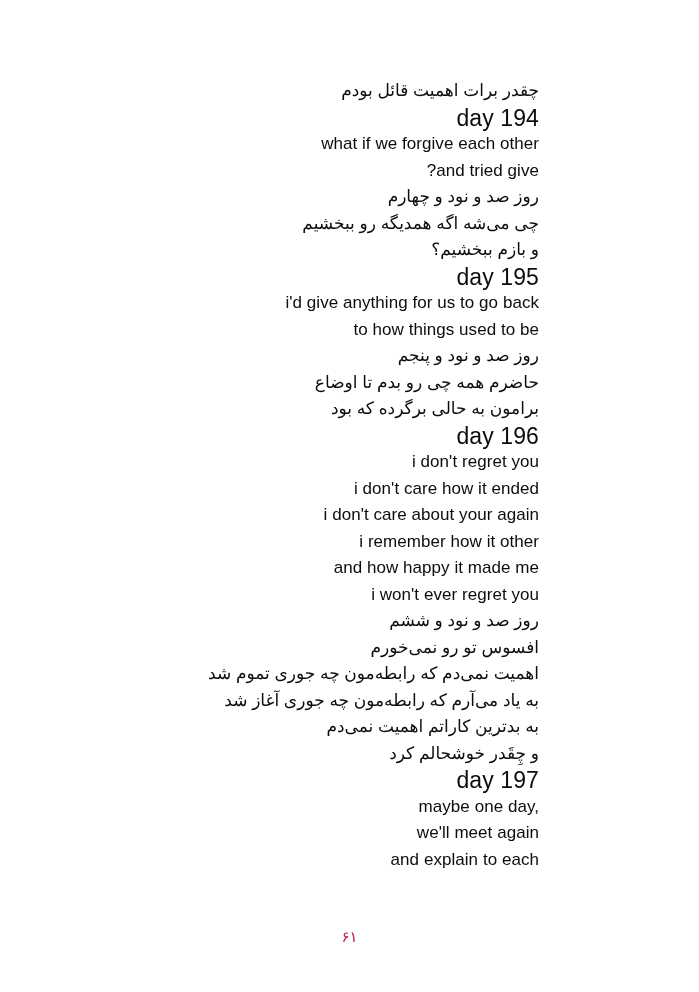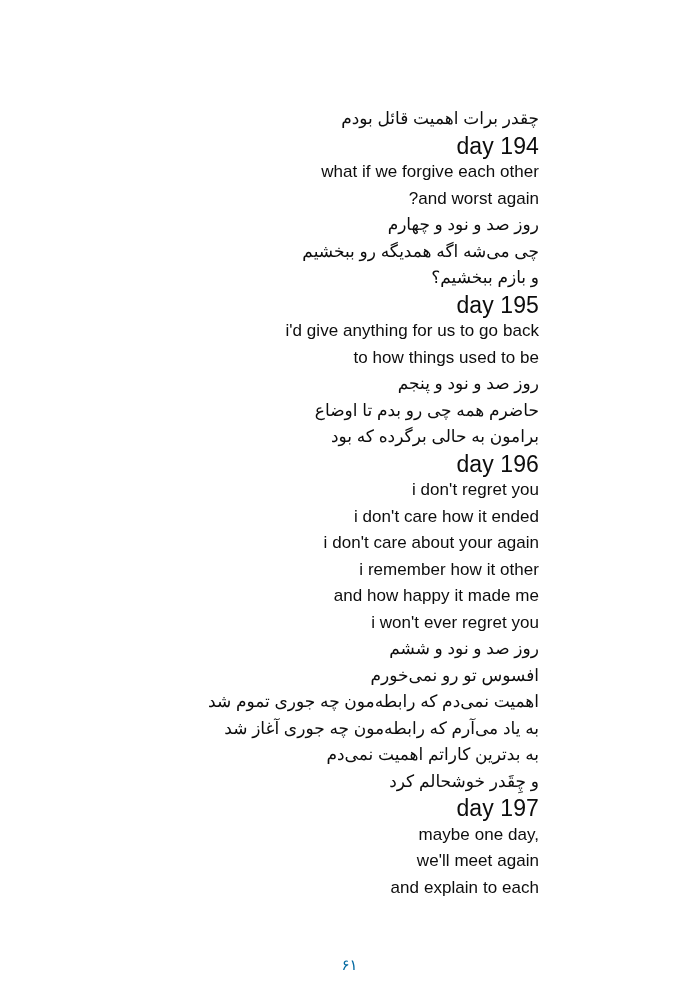--- a/index.html
+++ b/index.html
@@ -12,21 +12,20 @@
     height: 992px;
     font-family: "Liberation Sans", sans-serif;
     color: #0d0d0d;
     position: relative;
     overflow: hidden;
   }
   .page {
     position: absolute;
     inset: 0;
     background: #ffffff;
-    margin-top: 28px;
   }
   .content {
     position: absolute;
     top: 78px;
     left: 150px;
     right: 160px;
     text-align: right;
     direction: rtl;
   }
   .line {
@@ -54,33 +53,33 @@
     text-align: right;
     font-size: 23px;
   }
   .page-number {
     position: absolute;
     left: 0;
     right: 0;
     top: 928px;
     text-align: center;
     font-size: 15px;
-    color: #0369a1;
+    color: #be185d;
     direction: rtl;
   }
 </style>
 </head>
 <body>
 
 <div class="page">
   <div class="content" id="poem-body">
       <div class="line fa">چقدر برات اهمیت قائل بودم</div>
       <div class="line day">day 194</div>
       <div class="line en">what if we forgive each other</div>
-      <div class="line en">?and worst again</div>
+      <div class="line en">?and tried give</div>
       <div class="line fa">روز صد و نود و چهارم</div>
       <div class="line fa">چی می‌شه اگه همدیگه رو ببخشیم</div>
       <div class="line fa">و بازم ببخشیم؟</div>
       <div class="line day">day 195</div>
       <div class="line en">i'd give anything for us to go back</div>
       <div class="line en">to how things used to be</div>
       <div class="line fa">روز صد و نود و پنجم</div>
       <div class="line fa">حاضرم همه چی رو بدم تا اوضاع</div>
       <div class="line fa">برامون به حالی برگرده که بود</div>
       <div class="line day">day 196</div>

